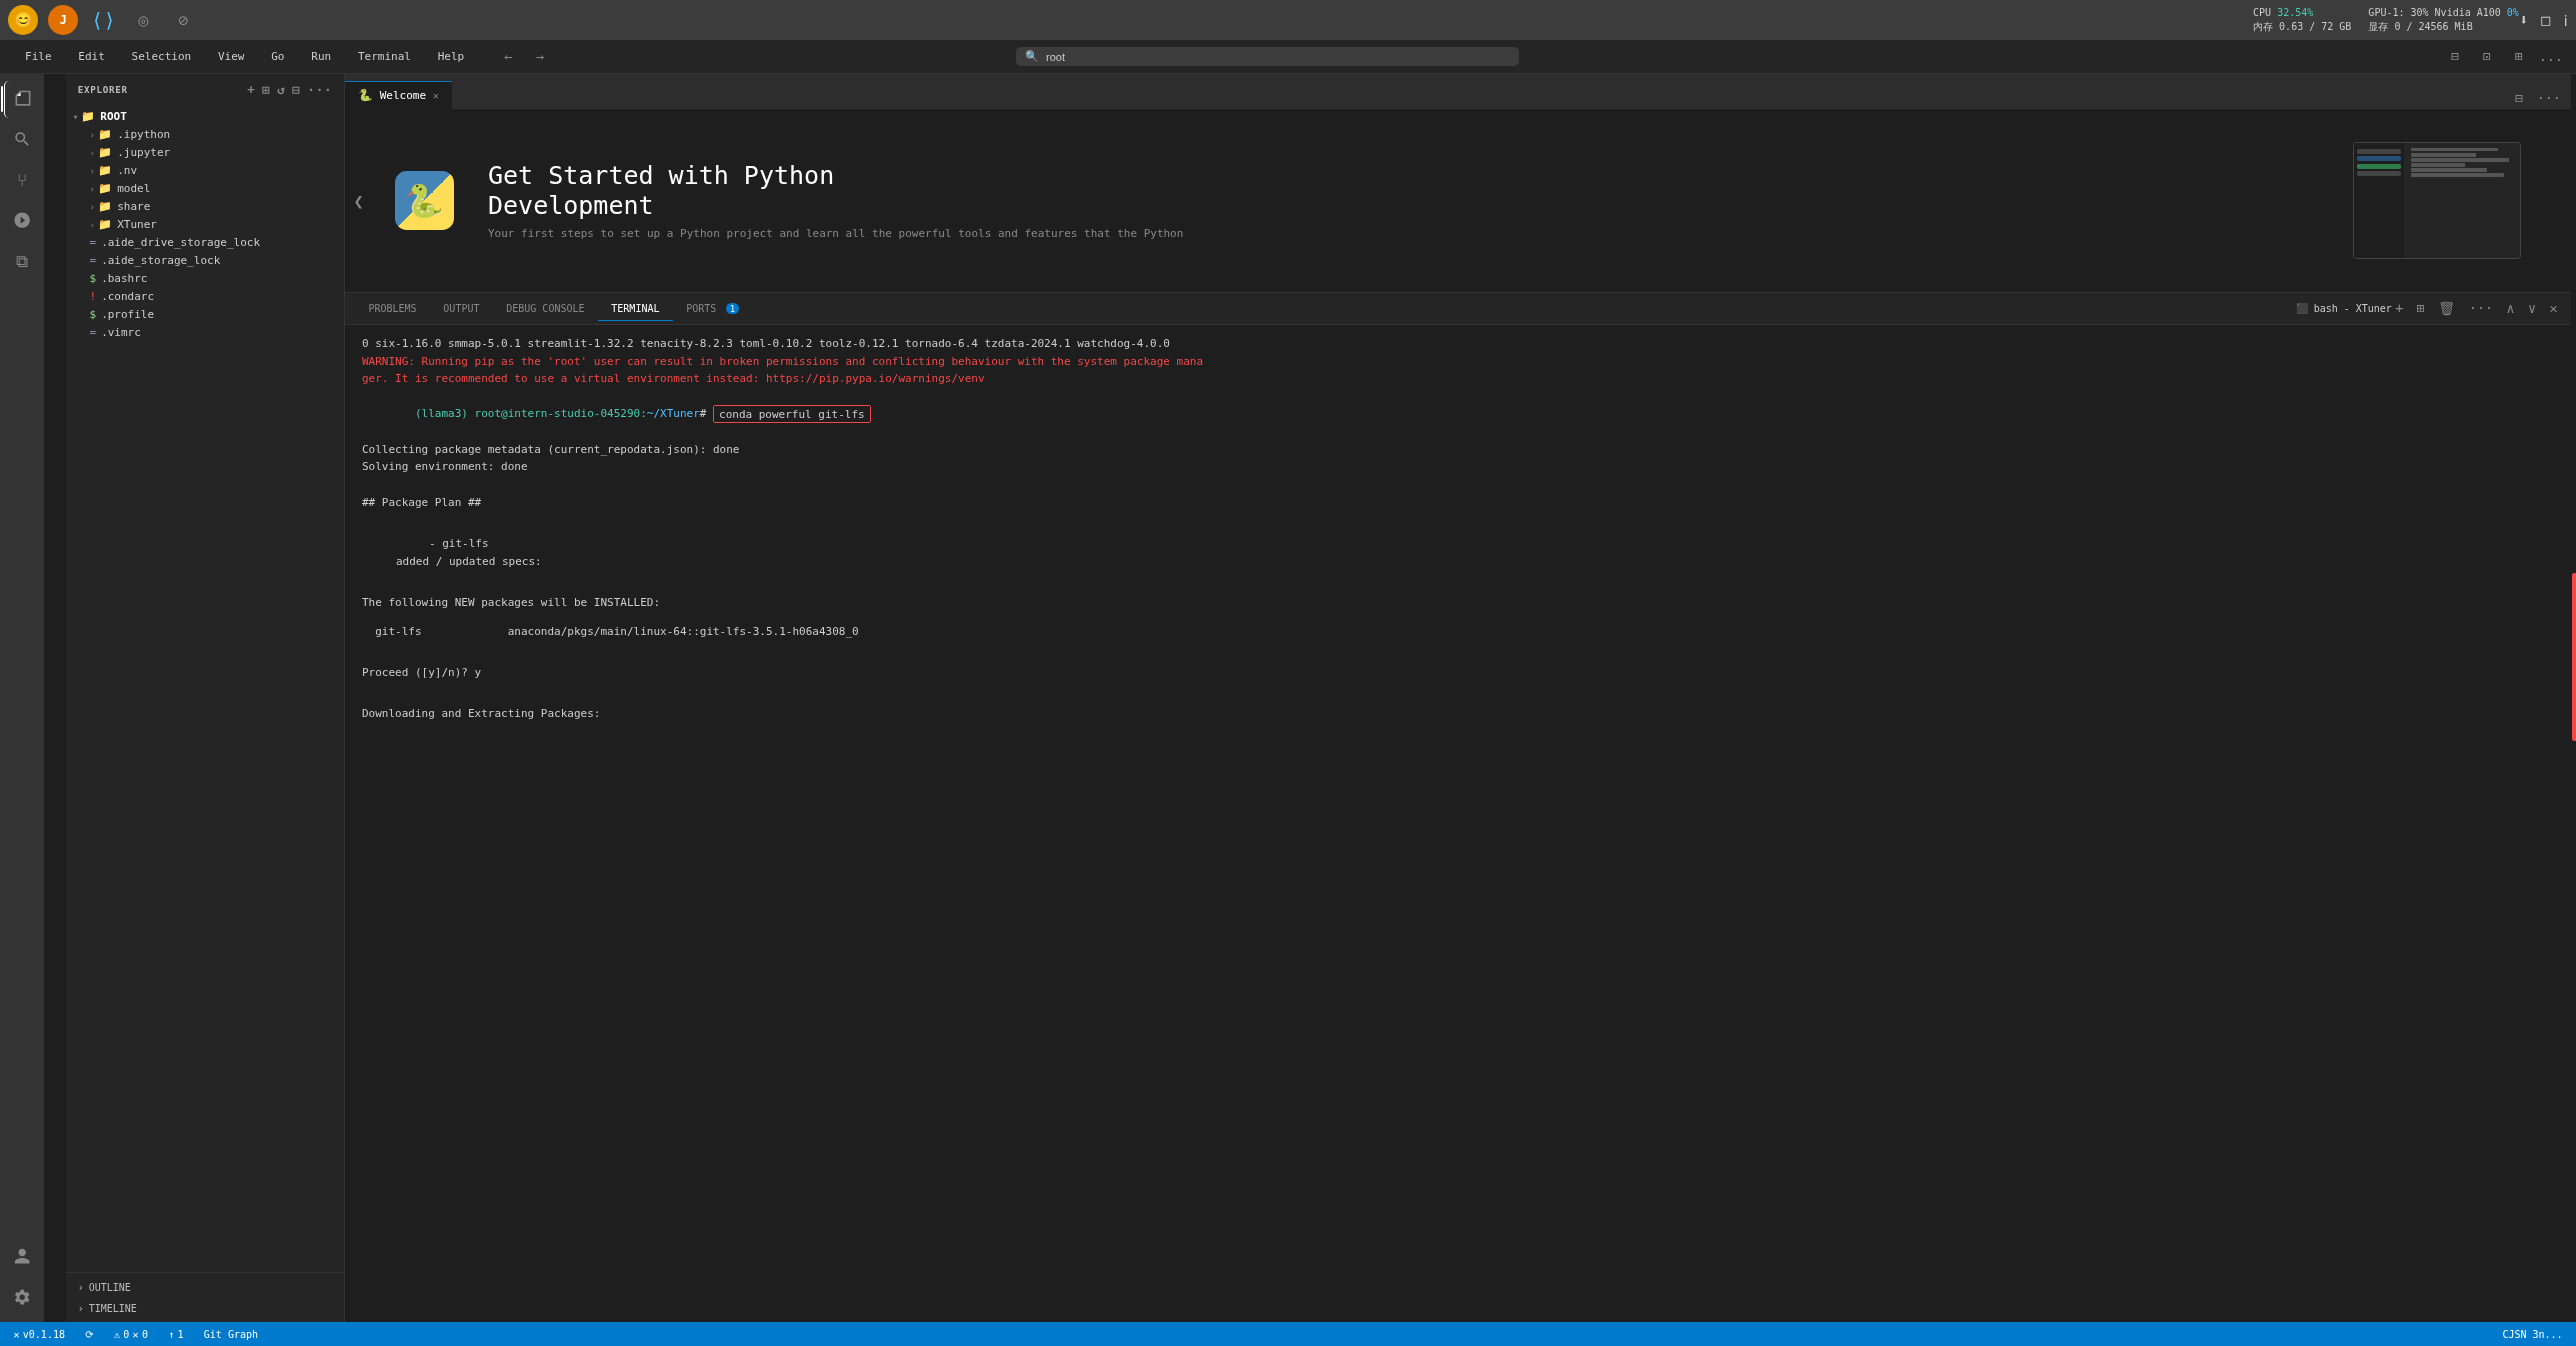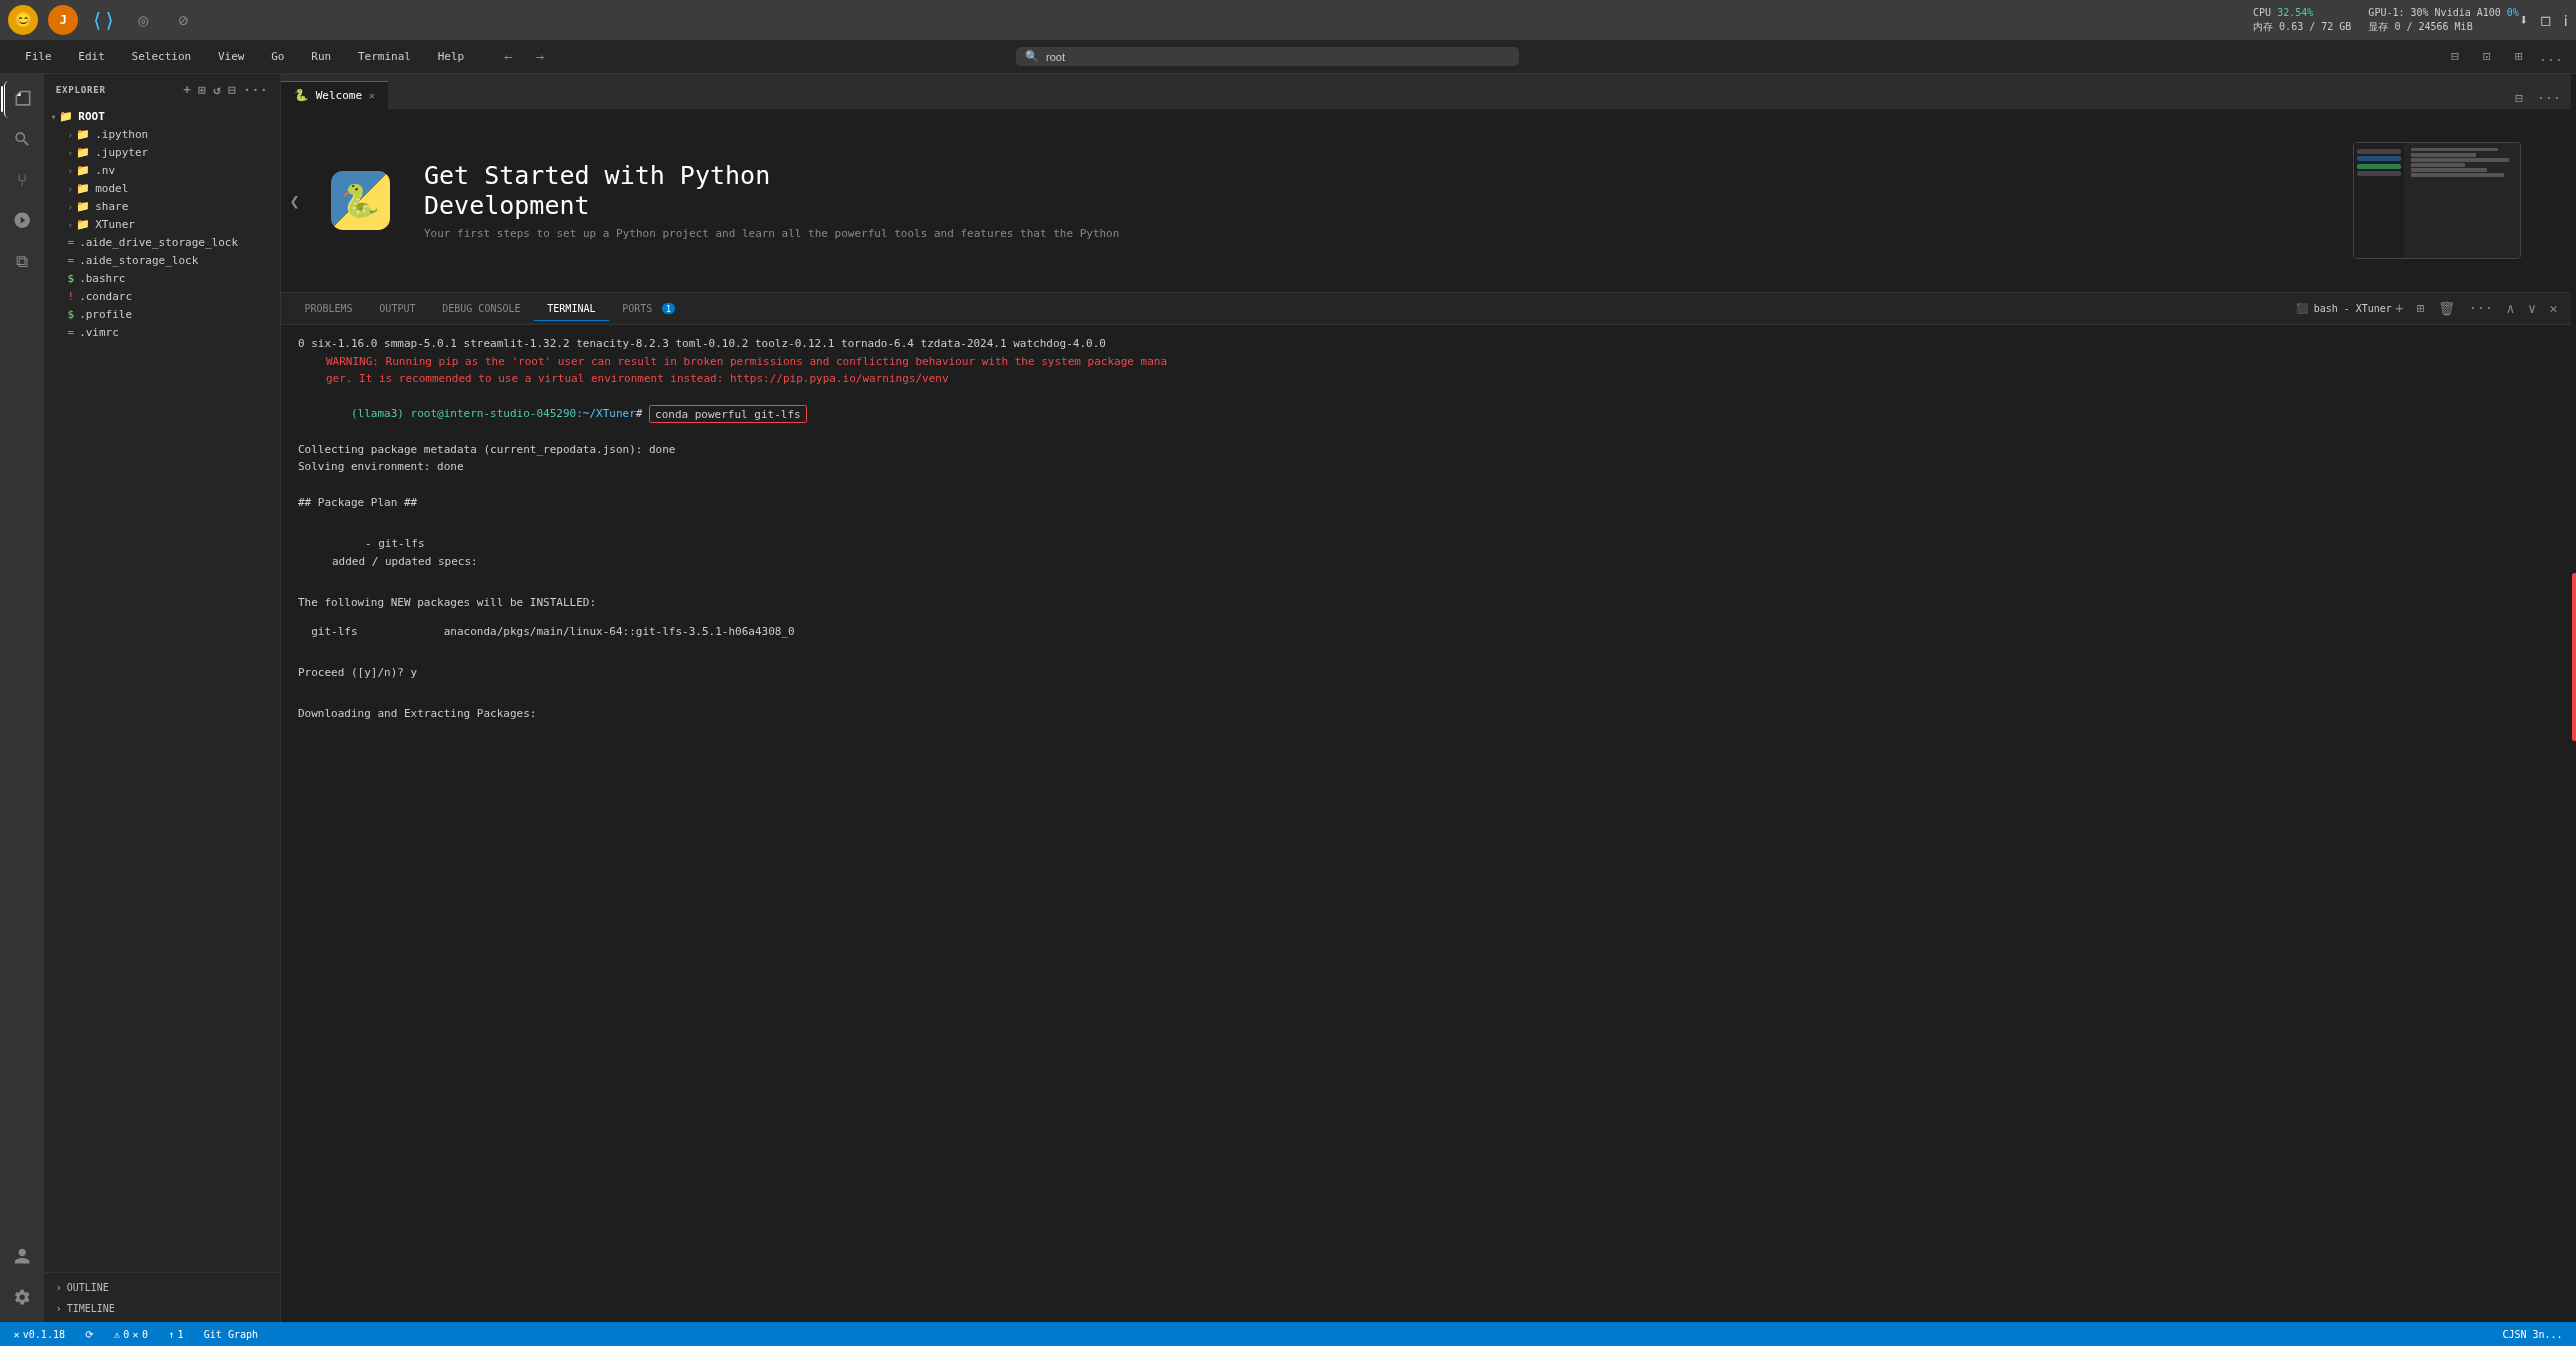--- a/index.html
+++ b/index.html
@@ -165,27 +165,28 @@
       width: 1.7px;
       background: #fff;
       border-radius: 1.7px;
     }
     .activity-bottom {
       margin-top: auto;
     }
 
     
     .sidebar {
-      width: 237px;
+      width: 279px;
       background: #252526;
       display: flex;
       flex-direction: column;
       flex-shrink: 0;
       border-right: 0.8px solid #333;
       overflow: hidden;
+      margin-left: 22px;
     }
     .sidebar-header {
       display: flex;
       align-items: center;
       justify-content: space-between;
       padding: 8.4px 11.7px;
       font-size: 9.2px;
       font-weight: bold;
       letter-spacing: 0.08em;
       color: #bbb;
@@ -408,21 +409,21 @@
       padding: 10px 17px;
       overflow-y: auto;
       font-family: 'Consolas', 'Monaco', monospace;
       font-size: 11px;
       line-height: 1.6;
     }
     .term-line {
       white-space: pre-wrap;
       word-break: break-all;
     }
-    .term-line.warning { color: #f44747; margin-left: 28px; }
+    .term-line.warning { color: #f44747; }
     .term-line.normal { color: #cccccc; }
     .term-prompt { color: #4ec9b0; }
     .term-path { color: #4fc1ff; }
     .term-highlighted {
       background: transparent;
       border: 1.7px solid #f44747;
       padding: 1.7px 5px;
       border-radius: 1.7px;
     }
     .term-section { color: #cccccc; margin-top: 6.7px; }

